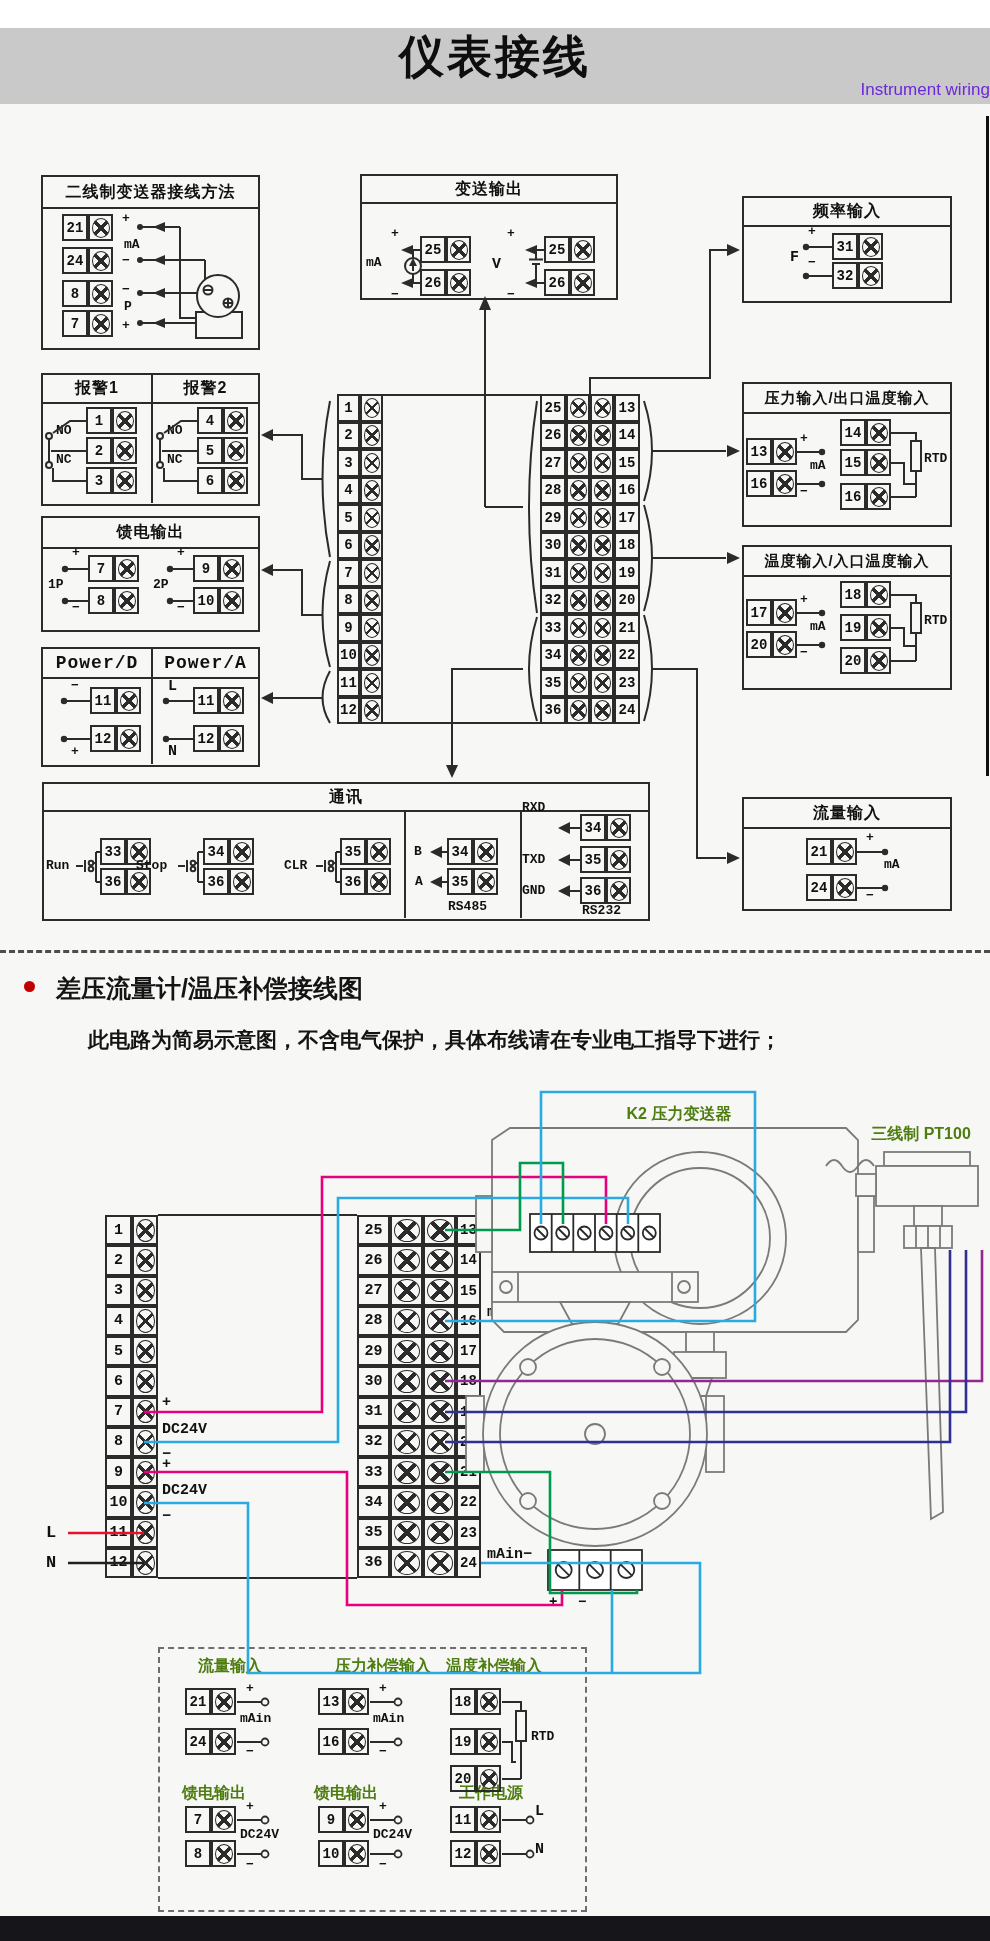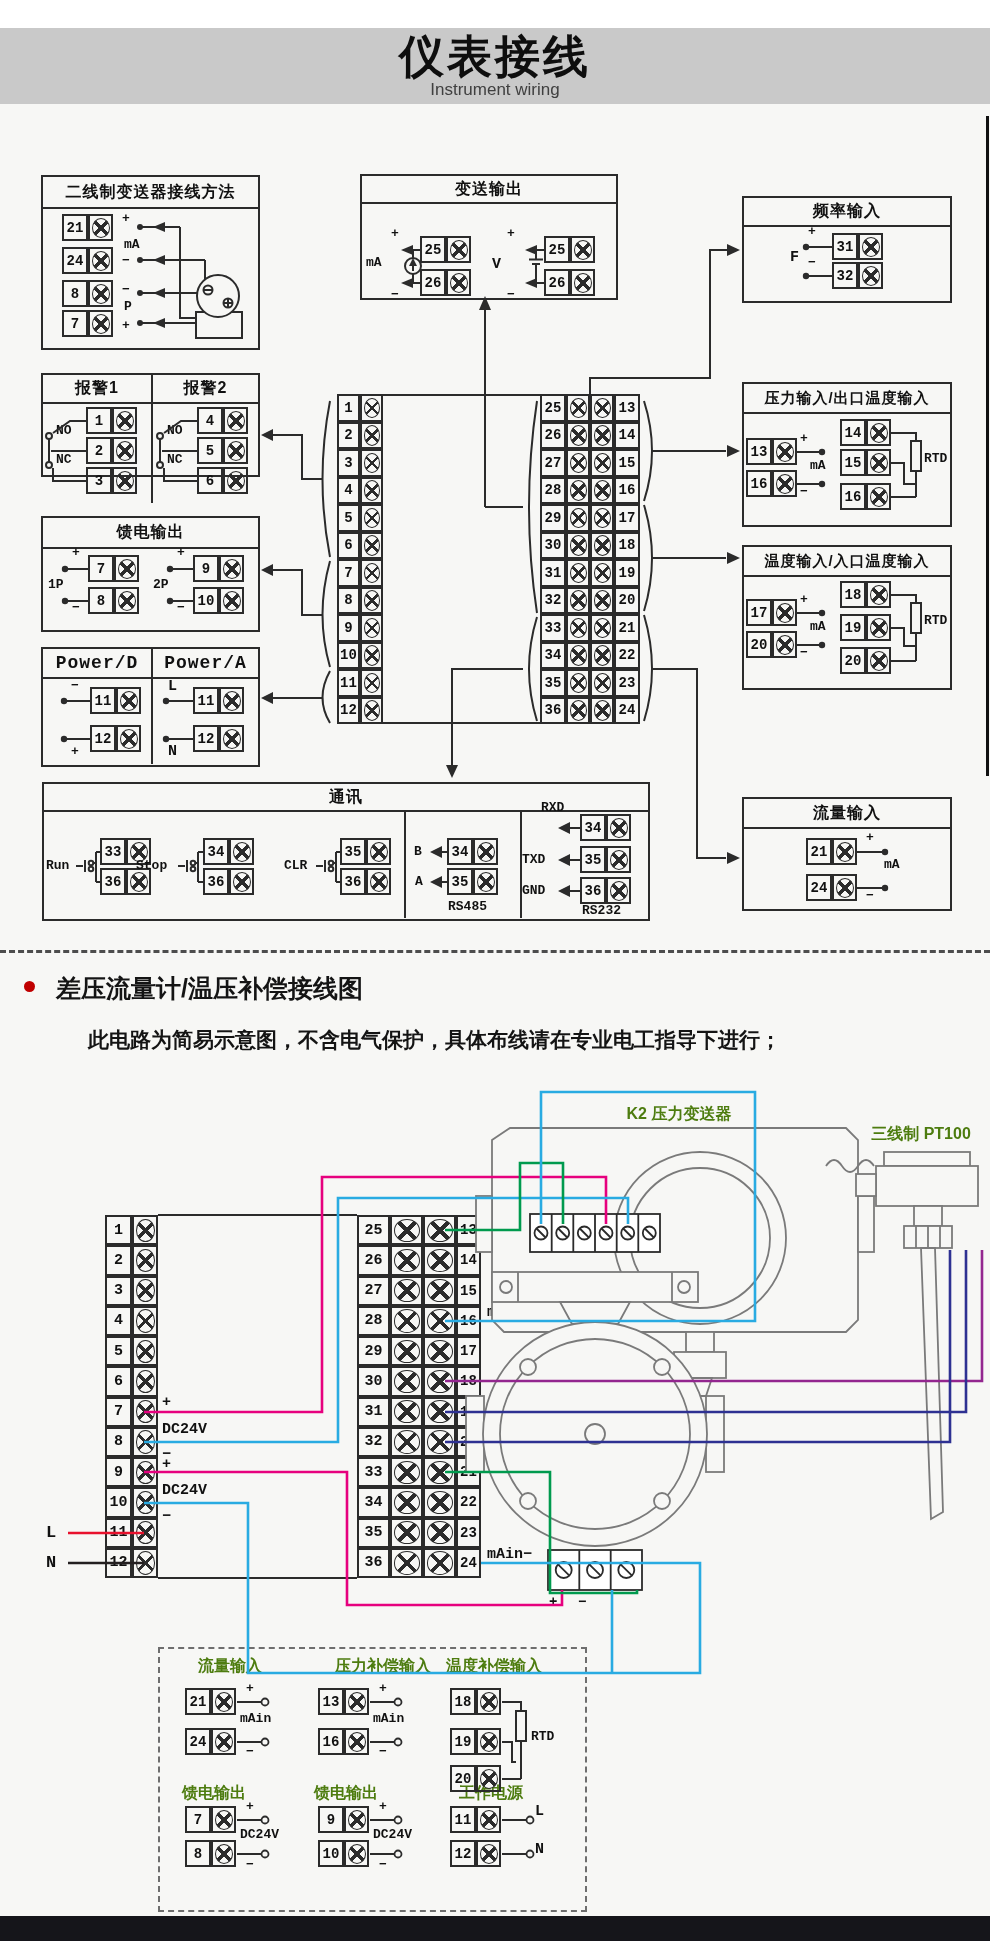--- a/index.html
+++ b/index.html
@@ -1,21 +1,21 @@
 <!DOCTYPE html>
 <html><head>
 <meta charset="utf-8">
 <style>
   html,body{margin:0;padding:0;}
   body{background:#ffffff;font-family:"Liberation Sans","DejaVu Sans",sans-serif;}
   .page{position:relative;width:990px;height:1941px;background:#f7f7f5;overflow:hidden;}
   .topwhite{position:absolute;left:0;top:0;width:990px;height:28px;background:#fff;}
   .topbar{position:absolute;left:0;top:28px;width:990px;height:76px;background:#c9c9c9;text-align:center;}
   .topbar .tt{font-size:45px;font-weight:bold;color:#0e0e0e;letter-spacing:3px;line-height:58px;}
-  .topbar .ts{font-size:17px;color:#404040;margin-top:-6px;}
+  .topbar .ts{font-size:17px;color:#6d28d9;margin-top:-6px;text-align:right;}
   .box{position:absolute;border:2.5px solid #2b2b2b;box-sizing:border-box;background:transparent;}
   .box .t{border-bottom:2px solid #2b2b2b;text-align:center;font-weight:600;color:#111;
           display:flex;align-items:center;justify-content:center;font-size:16px;letter-spacing:1px;}
   .tsplit{display:flex;}
   .tsplit span{display:flex;align-items:center;justify-content:center;}
   .vdiv{position:absolute;background:#2b2b2b;width:2px;}
   .tp{position:absolute;display:flex;height:27px;}
   .tn{box-sizing:border-box;width:26px;border:2px solid #2b2b2b;display:flex;align-items:center;justify-content:center;
       font:bold 14px "Liberation Mono","DejaVu Sans Mono",monospace;color:#111;font-style:normal;}
   .sc{box-sizing:border-box;width:25px;border:2px solid #2b2b2b;position:relative;display:block;}
@@ -50,21 +50,21 @@
   <div class="topbar">
     <div class="tt">仪表接线</div>
     <div class="ts">Instrument wiring</div>
   </div>
   <div class="redge"></div>
 
   
   <div class="box" style="left:41px;top:175px;width:219px;height:175px;">
     <div class="t" style="height:30px;">二线制变送器接线方法</div>
   </div>
-  <div class="box" style="left:41px;top:373px;width:219px;height:104px;">
+  <div class="box" style="left:41px;top:373px;width:219px;height:133px;">
     <div class="t tsplit" style="height:27px;padding:0;">
       <span style="width:108px;border-right:2px solid #2b2b2b;height:100%;">报警1</span>
       <span style="flex:1;height:100%;">报警2</span>
     </div>
     <div class="vdiv" style="left:108px;top:27px;height:101px;"></div>
   </div>
   <div class="box" style="left:41px;top:516px;width:219px;height:116px;">
     <div class="t" style="height:29px;">馈电输出</div>
   </div>
   <div class="box" style="left:41px;top:647px;width:219px;height:120px;">
@@ -447,21 +447,21 @@
   <b class="L" style="left:71px;top:678px;">−</b>
   <b class="L" style="left:71px;top:744px;">+</b>
   <b class="L L15" style="left:168px;top:678px;">L</b>
   <b class="L L15" style="left:168px;top:743px;">N</b>
   <b class="L" style="left:46px;top:858px;">Run</b>
   <b class="L" style="left:136px;top:858px;">Stop</b>
   <b class="L" style="left:284px;top:858px;">CLR</b>
   <b class="L" style="left:414px;top:844px;">B</b>
   <b class="L" style="left:415px;top:874px;">A</b>
   <b class="L" style="left:448px;top:899px;">RS485</b>
-  <b class="L" style="left:522px;top:800px;margin-left:19px;">RXD</b>
+  <b class="L" style="left:522px;top:800px;">RXD</b>
   <b class="L" style="left:522px;top:852px;">TXD</b>
   <b class="L" style="left:522px;top:883px;">GND</b>
   <b class="L" style="left:582px;top:903px;">RS232</b>
   <b class="L" style="left:366px;top:255px;">mA</b>
   <b class="L" style="left:391px;top:226px;">+</b>
   <b class="L" style="left:391px;top:287px;">−</b>
   <b class="L L15" style="left:492px;top:256px;">V</b>
   <b class="L" style="left:507px;top:226px;">+</b>
   <b class="L" style="left:507px;top:287px;">−</b>
   <b class="L L15" style="left:790px;top:249px;">F</b>

